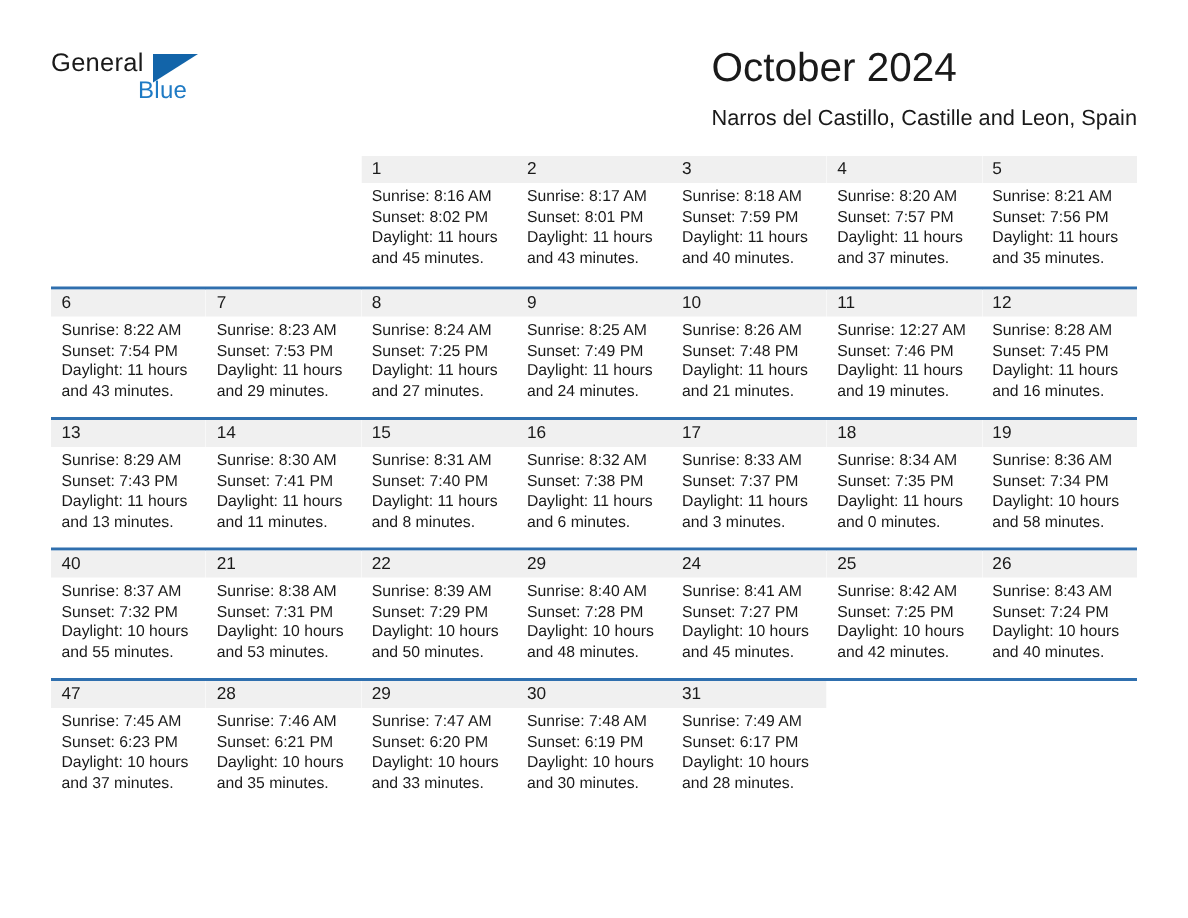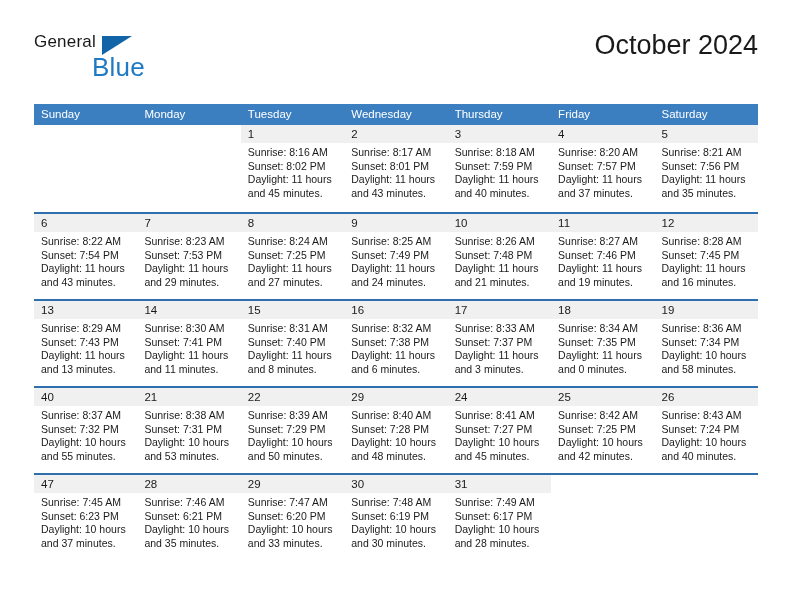--- a/index.html
+++ b/index.html
@@ -53,21 +53,21 @@
     top: 4px;
     width: 0;
     height: 0;
     border-left: 30px solid #1264a9;
     border-bottom: 19px solid transparent;
   }
   .logo-blue {
     position: absolute;
     left: 58px;
     top: 20px;
-    font-size: 26px;
+    font-size: 16px;
     color: #1e7ac4;
     letter-spacing: 0.2px;
   }
 
   .title-block {
     position: absolute;
     right: 0;
     top: 0;
   }
   .cal-title {
@@ -162,34 +162,26 @@
   <div class="header">
 
     <div class="logo">
       <span class="logo-general">General</span>
       <span class="logo-triangle"></span>
       <span class="logo-blue">Blue</span>
     </div>
 
     <div class="title-block">
       <div class="cal-title">October 2024</div>
+      <div class="cal-subtitle">Narros del Castillo, Castille and Leon, Spain</div>
     </div>
 
   </div>
 
   <div class="calendar">
-    <div class="dow-row" id="dow-row">
-        <div class="dow-cell">Sunday</div>
-        <div class="dow-cell">Monday</div>
-        <div class="dow-cell">Tuesday</div>
-        <div class="dow-cell">Wednesday</div>
-        <div class="dow-cell">Thursday</div>
-        <div class="dow-cell">Friday</div>
-        <div class="dow-cell">Saturday</div>
-      </div>
     <div id="weeks-container">
         <div class="week">
           <div class="week-inner">
             <div class="day blank">
               <div class="day-number-strip"></div>
               <div class="day-body"></div>
             </div>
             <div class="day blank">
               <div class="day-number-strip"></div>
               <div class="day-body"></div>
@@ -284,21 +276,21 @@
               <div class="day-body">
                 <div class="day-line">Sunrise: 8:26 AM</div>
                 <div class="day-line">Sunset: 7:48 PM</div>
                 <div class="day-line">Daylight: 11 hours</div>
                 <div class="day-line">and 21 minutes.</div>
               </div>
             </div>
             <div class="day">
               <div class="day-number-strip">11</div>
               <div class="day-body">
-                <div class="day-line">Sunrise: 8:27 AM</div>
+                <div class="day-line">Sunrise: 12:27 AM</div>
                 <div class="day-line">Sunset: 7:46 PM</div>
                 <div class="day-line">Daylight: 11 hours</div>
                 <div class="day-line">and 19 minutes.</div>
               </div>
             </div>
             <div class="day">
               <div class="day-number-strip">12</div>
               <div class="day-body">
                 <div class="day-line">Sunrise: 8:28 AM</div>
                 <div class="day-line">Sunset: 7:45 PM</div>

